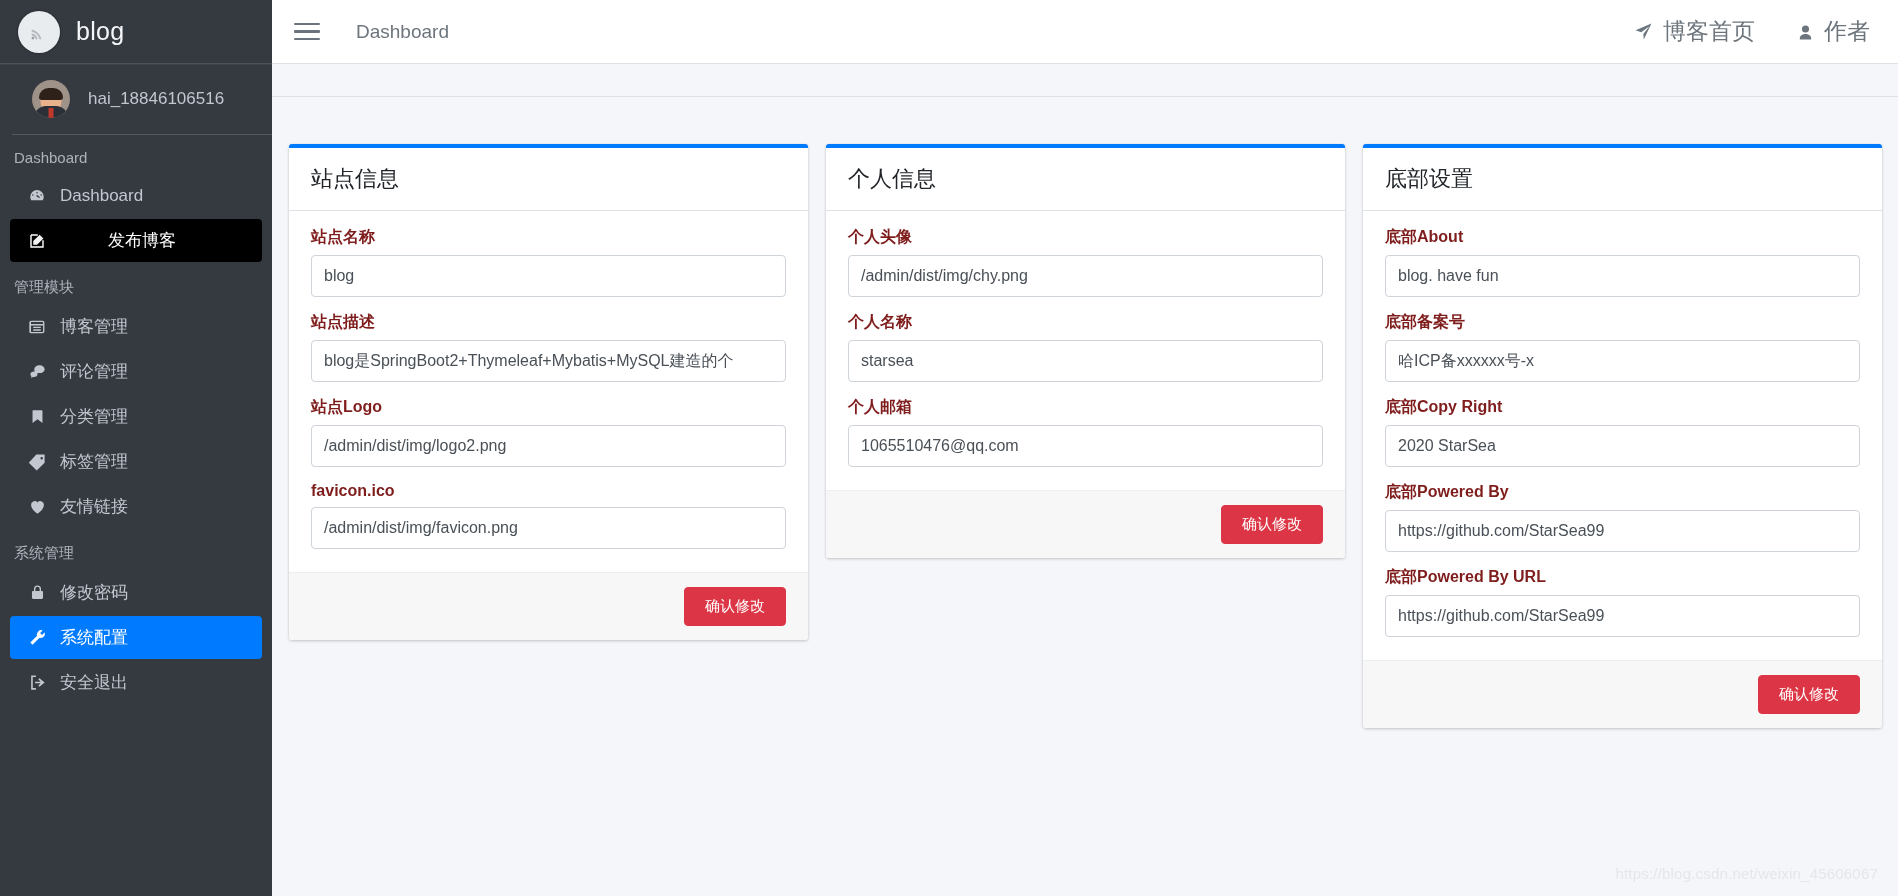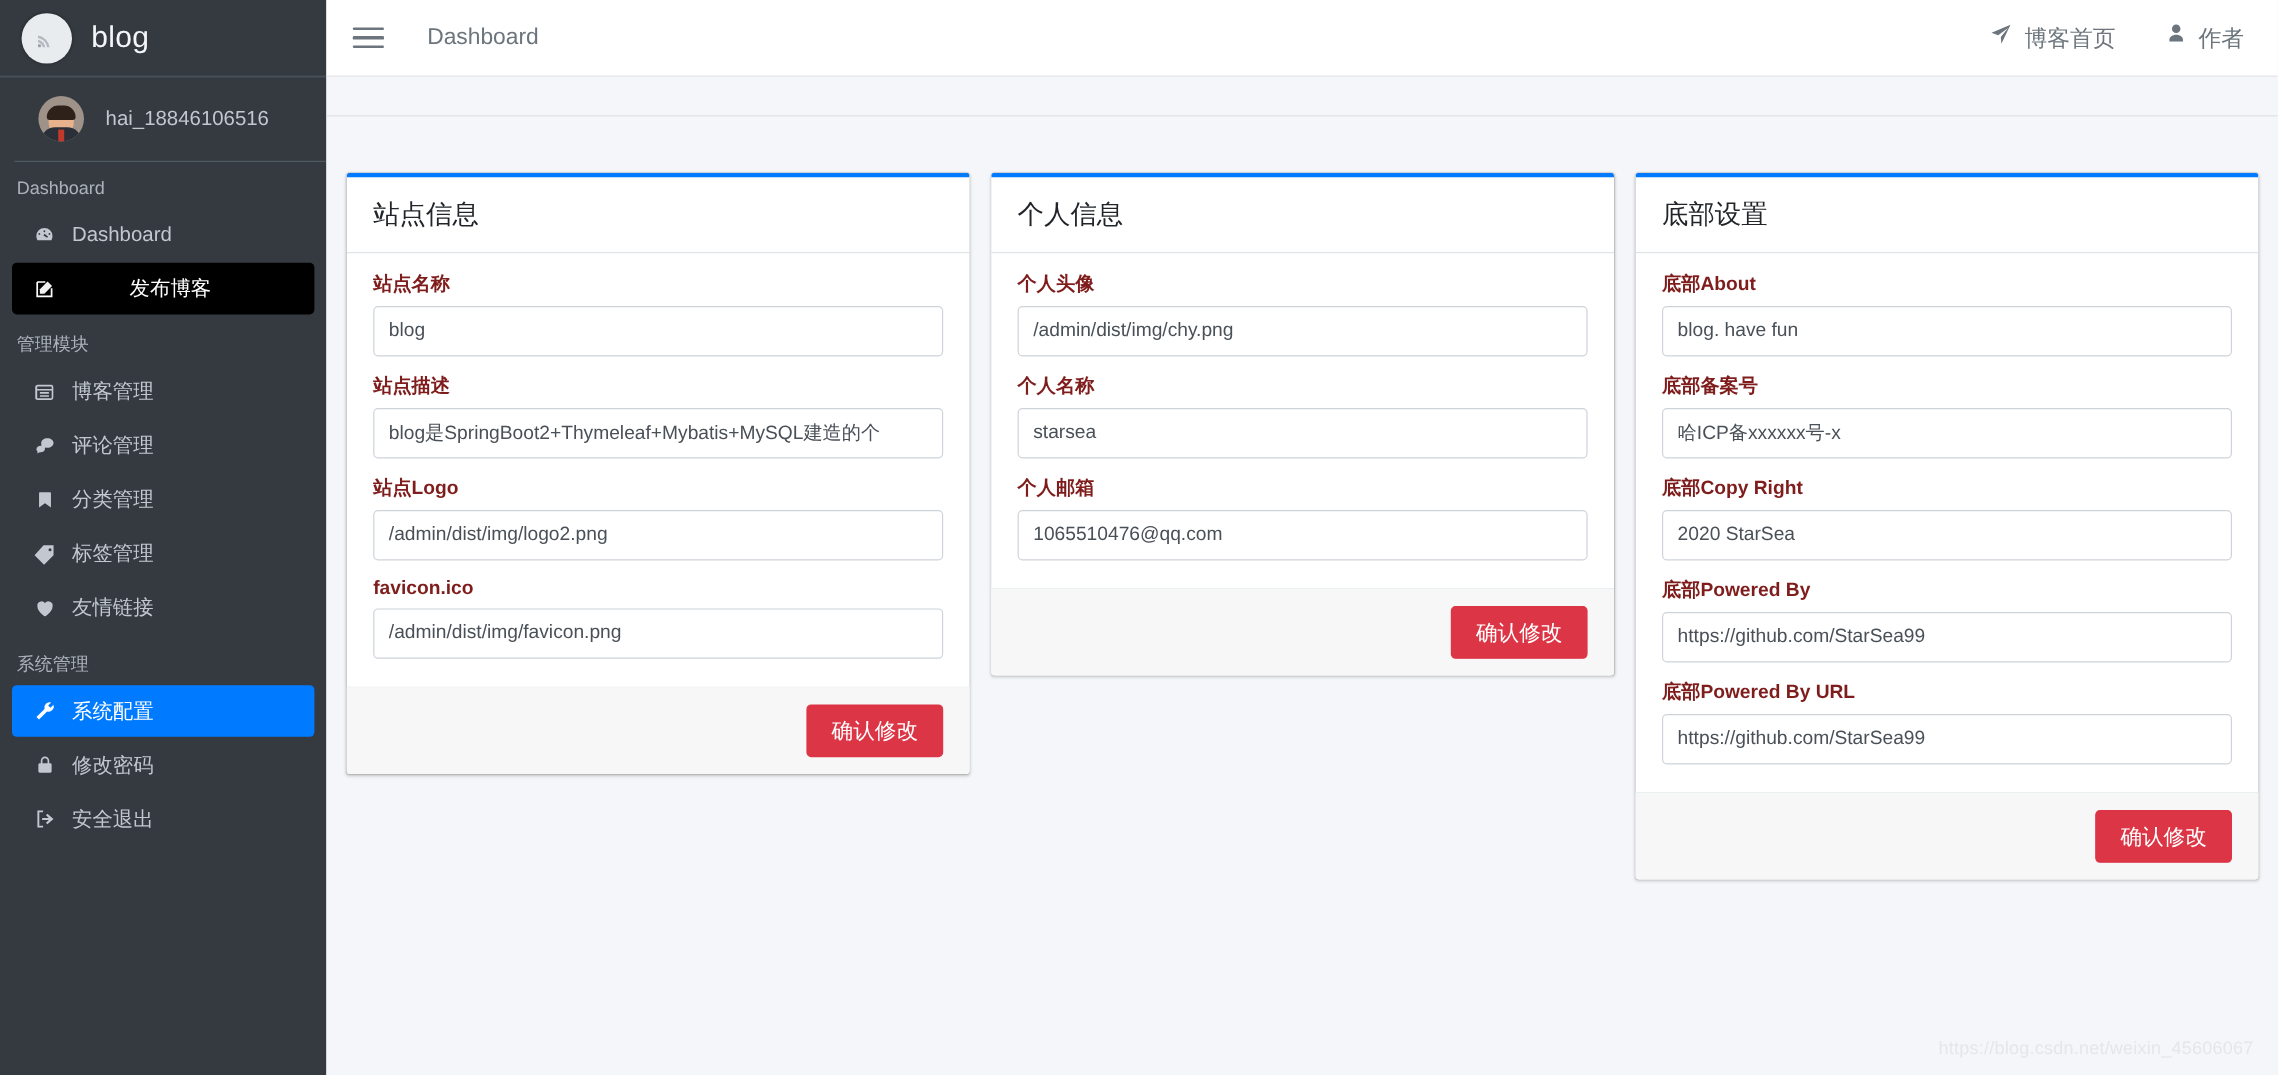--- a/index.html
+++ b/index.html
@@ -118,22 +118,22 @@
   .hamburger span { display: block; height: 2.5px; background: #6c757d; border-radius: 1px; }
   .breadcrumb {
     margin-left: 36px;
     font-size: 19px; color: #6c757d; font-weight: 300;
   }
   .header-right {
     margin-left: auto; display: flex; align-items: center;
     padding-right: 28px; gap: 42px;
   }
   .header-link {
-    display: flex; align-items: flex-start; gap: 10px;
-    font-size: 19px; color: #6c757d; cursor: pointer;
+    display: flex; align-items: flex-end; gap: 10px;
+    font-size: 23px; color: #6c757d; cursor: pointer;
   }
   .header-link svg { fill: #6c757d; }
 
   
   #content {
     position: absolute; left: 272px; top: 64px;
     width: 1626px; height: 832px;
     background: #f4f6f9;
   }
   .content-divider {
@@ -182,21 +182,21 @@
     background: #f7f7f7;
     border-top: 1px solid #eceff2;
     padding: 14px 22px;
     display: flex; justify-content: flex-end;
     border-radius: 0 0 3px 3px;
   }
   .btn-danger {
     background: #dc3545;
     border: 1px solid #dc3545;
     color: #fff;
-    font-size: 18px;
+    font-size: 15px;
     font-family: inherit;
     padding: 9px 20px;
     border-radius: 4px;
     cursor: pointer;
   }
   .watermark {
     position: absolute; right: 20px; bottom: 14px;
     font-size: 15px; color: #e4e7ea;
     letter-spacing: .2px;
     user-select: none;
@@ -291,35 +291,35 @@
         <svg width="19" height="19" viewBox="0 0 24 24" fill="currentColor">
             <path d="M12 21s-8-5-8-10.5A4.5 4.5 0 0 1 12 7a4.5 4.5 0 0 1 8 3.5C20 16 12 21 12 21z"></path>
           </svg>
       </span>
       <span class="nav-label">友情链接</span>
     </li>
   </ul>
 
   <div class="nav-header">系统管理</div>
   <ul class="nav-list">
+    <li class="nav-item">
+      <span class="nav-icon">
+        <svg width="17" height="17" viewBox="0 0 24 24" fill="currentColor">
+            <path d="M7 10V7a5 5 0 0 1 10 0v3h1.2c.9 0 1.6.7 1.6 1.6v7.8c0 .9-.7 1.6-1.6 1.6H5.8c-.9 0-1.6-.7-1.6-1.6v-7.8c0-.9.7-1.6 1.6-1.6zm2 0h6V7a3 3 0 0 0-6 0z"></path>
+          </svg>
+      </span>
+      <span class="nav-label">修改密码</span>
+    </li>
     <li class="nav-item active">
       <span class="nav-icon">
         <svg width="19" height="19" viewBox="0 0 24 24" fill="currentColor">
             <path d="M21 5.5l-3.2 3.2-2.5-2.5L18.5 3a5.5 5.5 0 0 0-7 6.8L3 18.3 5.7 21l8.5-8.5A5.5 5.5 0 0 0 21 5.5z"></path>
           </svg>
       </span>
       <span class="nav-label">系统配置</span>
-    </li>
-    <li class="nav-item">
-      <span class="nav-icon">
-        <svg width="17" height="17" viewBox="0 0 24 24" fill="currentColor">
-            <path d="M7 10V7a5 5 0 0 1 10 0v3h1.2c.9 0 1.6.7 1.6 1.6v7.8c0 .9-.7 1.6-1.6 1.6H5.8c-.9 0-1.6-.7-1.6-1.6v-7.8c0-.9.7-1.6 1.6-1.6zm2 0h6V7a3 3 0 0 0-6 0z"></path>
-          </svg>
-      </span>
-      <span class="nav-label">修改密码</span>
     </li>
     <li class="nav-item">
       <span class="nav-icon">
         <svg width="19" height="19" viewBox="0 0 24 24" fill="currentColor">
             <path d="M10 3H4v18h6v-2H6V5h4z"></path>
             <path d="M14.5 6.5L13 8l3 3H9v2h7l-3 3 1.5 1.5L21 12z"></path>
           </svg>
       </span>
       <span class="nav-label">安全退出</span>
     </li>

